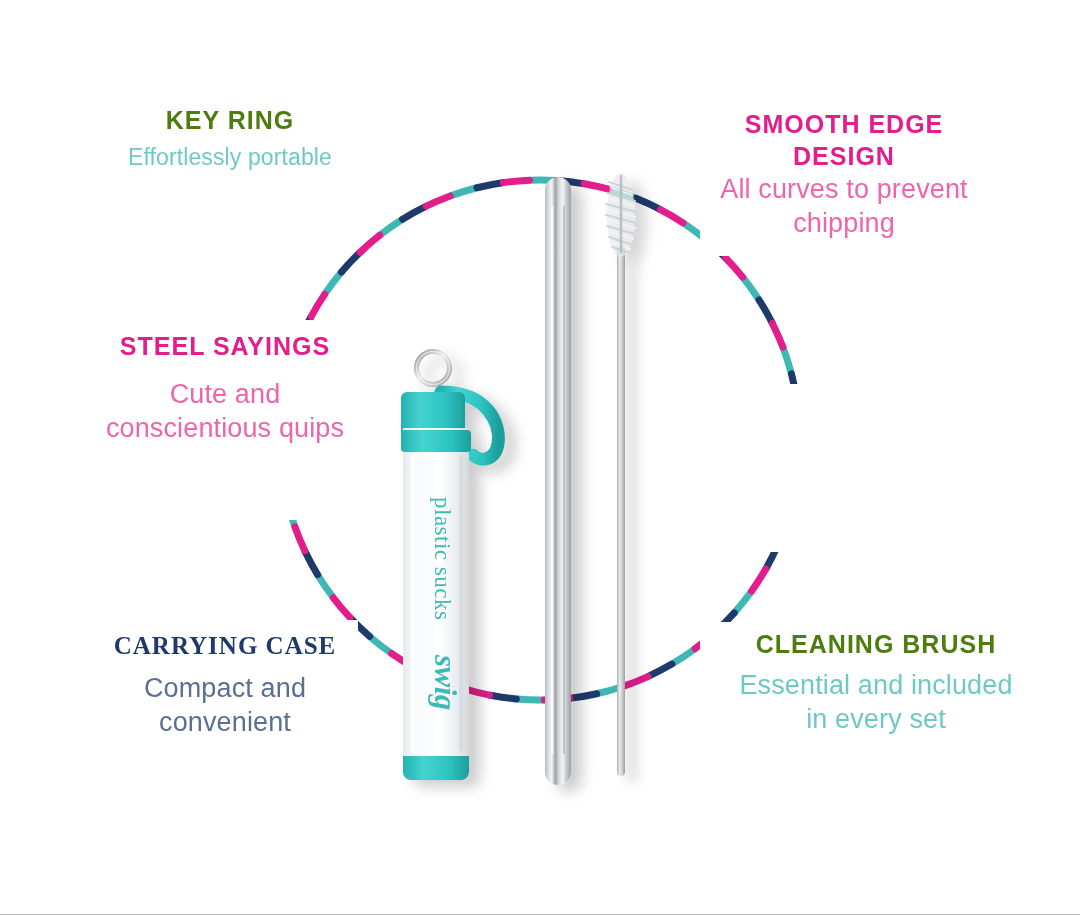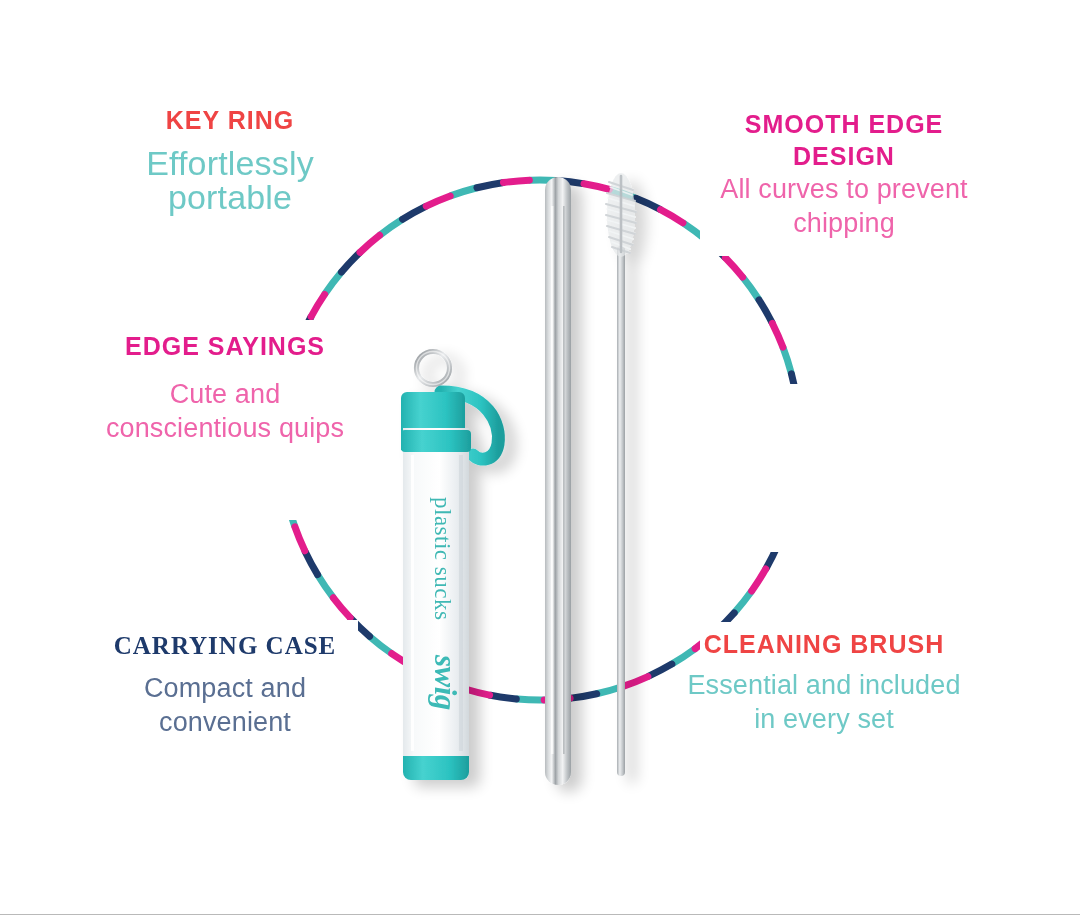--- a/index.html
+++ b/index.html
@@ -36,51 +36,51 @@
     letter-spacing: 0.04em;
     margin: 0;
   }
   .callout .desc {
     font-weight: 400;
     letter-spacing: 0.005em;
     margin: 0;
   }
 
   
-  .c-teal .title { color: #ef4444; }
+  .c-teal .title { color: #4d7c0f; }
   .c-teal .desc  { color: #6ec9c6; }
   
   .c-pink .title { color: #e31d8c; text-align: center; }
   .c-pink .desc  { color: #ef64ab; }
   
   .c-navy .title { color: #1e3a6b; }
   .c-navy .desc  { color: #5a6f92; }
 
   
   #callout-key-ring        { left: 110px; top: 108px;  width: 240px; }
   #callout-key-ring .title { font-size: 25px; }
-  #callout-key-ring .desc  { font-size: 34px; margin-top: 13px; }
+  #callout-key-ring .desc  { font-size: 23px; margin-top: 13px; }
 
   #callout-sassy-sayings        { left: 105px; top: 330px; width: 240px; }
   #callout-sassy-sayings .title { font-size: 25px; line-height: 1.28; }
   #callout-sassy-sayings .desc  { font-size: 27px; line-height: 1.26; margin-top: 15px; }
 
   #callout-carrying-case        { left: 105px; top: 630px; width: 240px; }
   #callout-carrying-case .title { font-size: 25px; line-height: 1.28; font-family: Liberation Serif, serif; }
   #callout-carrying-case .desc  { font-size: 27px; line-height: 1.26; margin-top: 9px; }
 
   #callout-smooth-edge        { left: 710px; top: 108px; width: 268px; }
   #callout-smooth-edge .title { font-size: 25px; line-height: 1.28; }
   #callout-smooth-edge .desc  { font-size: 27px; line-height: 1.26; }
 
   #callout-stainless        { left: 706px; top: 392px; width: 272px; }
   #callout-stainless .title { font-size: 25px; line-height: 1.28; }
   #callout-stainless .desc  { font-size: 27px; line-height: 1.26; margin-top: 9px; }
 
-  #callout-cleaning-brush        { left: 686px; top: 632px; width: 276px; }
+  #callout-cleaning-brush        { left: 738px; top: 632px; width: 276px; }
   #callout-cleaning-brush .title { font-size: 25px; }
   #callout-cleaning-brush .desc  { font-size: 27px; line-height: 1.26; margin-top: 11px; }
 
   
   #dashed-circle {
     position: absolute;
     left: 0; top: 0;
   }
   #product-group {
     position: absolute;
@@ -232,21 +232,21 @@
       <text x="435" y="655" transform="rotate(90 435 655)" fill="#3cbab6" font-family="'Liberation Serif', serif" font-size="31" font-style="italic" font-weight="bold" letter-spacing="-0.5">swig</text>
     </g>
   </svg>
 
   <div class="callout c-teal" id="callout-key-ring">
     <p class="title">KEY RING</p>
     <p class="desc">Effortlessly portable</p>
   </div>
 
   <div class="callout c-pink" id="callout-sassy-sayings">
-    <p class="title">EDGE SAYINGS</p>
+    <p class="title">STEEL SAYINGS</p>
     <p class="desc">Cute and conscientious quips</p>
   </div>
 
   <div class="callout c-navy" id="callout-carrying-case">
     <p class="title">CARRYING CASE</p>
     <p class="desc">Compact and convenient</p>
   </div>
 
   <div class="callout c-pink" id="callout-smooth-edge">
     <p class="title">SMOOTH EDGE DESIGN</p>

